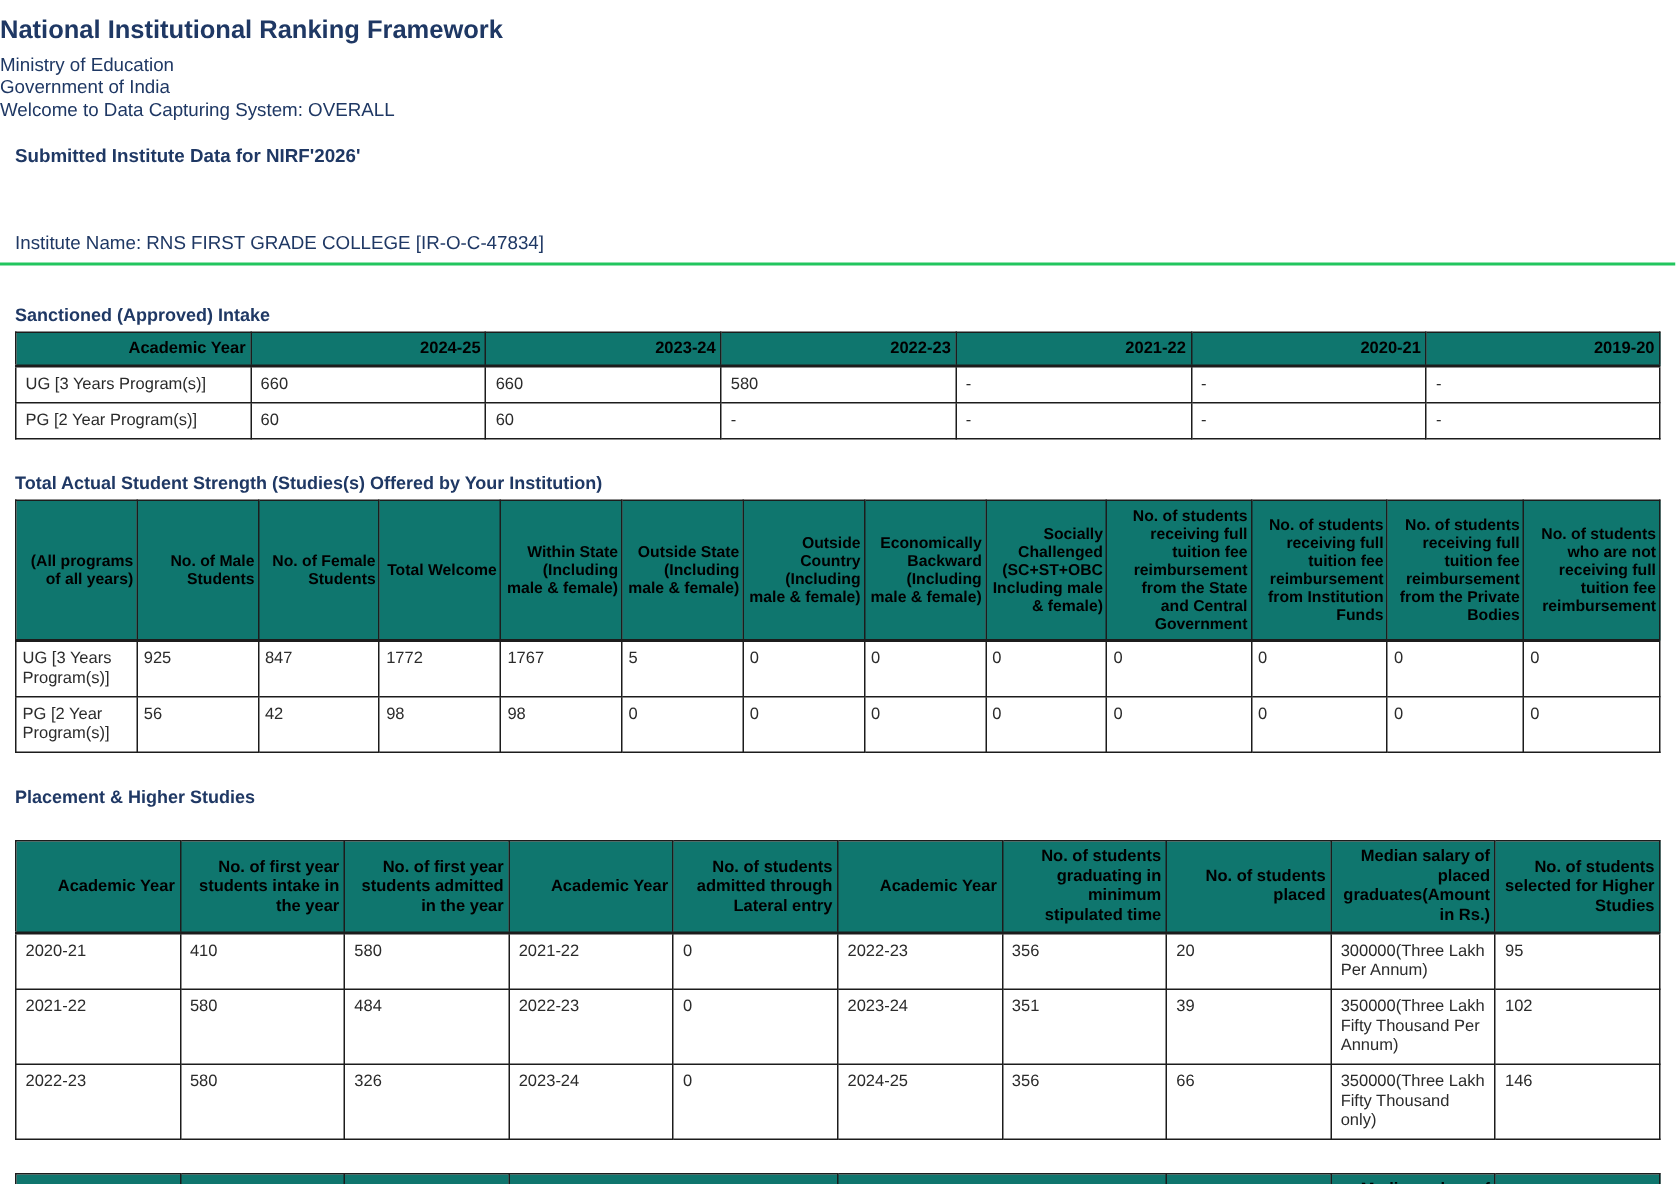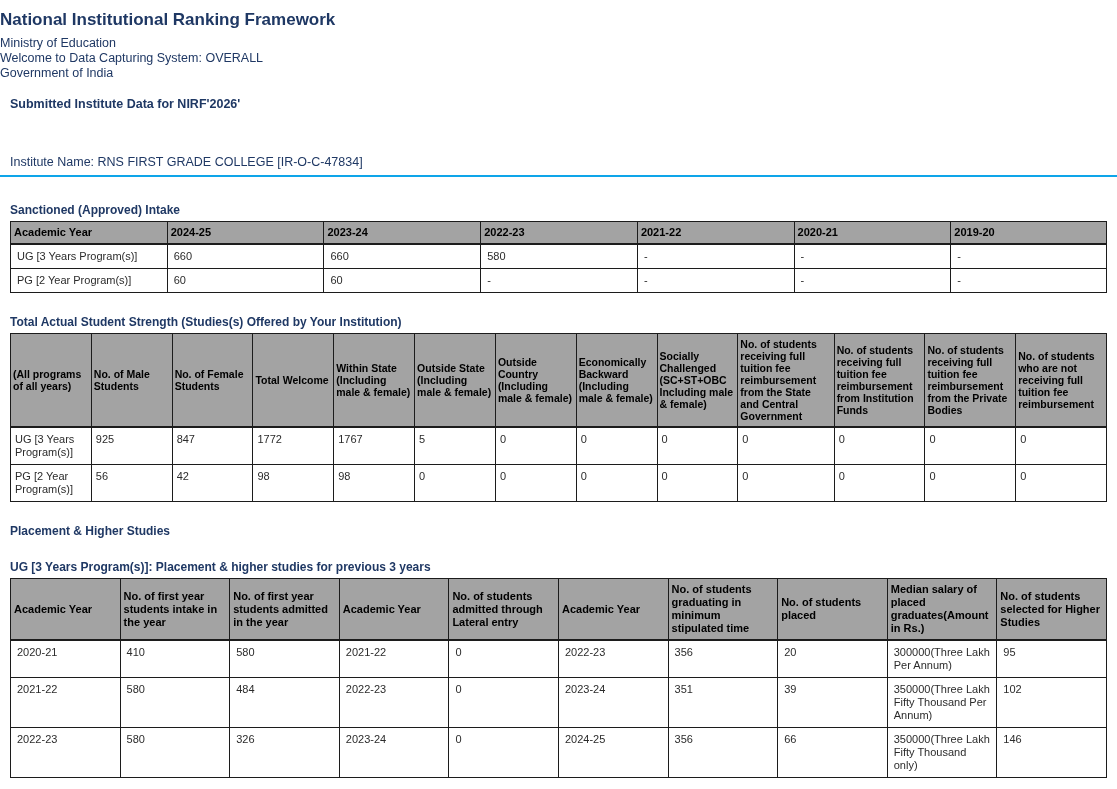--- a/index.html
+++ b/index.html
@@ -9,21 +9,21 @@
     font-family: "Liberation Sans", sans-serif;
     color: #000;
     padding: 10px 0 20px 0;
   }
   .page-header { color: #1f3864; margin-bottom: 14px; }
   .page-header h1 { font-size: 17px; font-weight: bold; margin-bottom: 6px; }
   .page-header .sub { font-size: 12.5px; font-weight: normal; line-height: 15px; }
   .institute-block {
     margin: 16px 0 0 0;
     padding: 0 0 6px 10px;
-    border-bottom: 2px solid #0ea5e9;
+    border-bottom: 2px solid #22c55e;
     color: #1f3864;
   }
   .institute-block .line1 { font-size: 12.5px; font-weight: bold; margin-bottom: 3px; }
   .institute-block .line2 { font-size: 12.5px; margin-top: 44px; }
   .section { margin: 0 10px; }
   .section-title {
     color: #1f3864;
     font-weight: bold;
     font-size: 12px;
     margin-bottom: 4px;
@@ -34,23 +34,23 @@
     width: 100%;
     border-collapse: collapse;
     table-layout: fixed;
   }
   table.tbl th, table.tbl td {
     border: 1px solid #1c1c1c;
     font-size: 11px;
   }
   table.tbl thead tr { border-bottom: 2px solid #1c1c1c; }
   table.tbl th {
-    background: #a3a3a3;
+    background: #0f766e;
     font-weight: bold;
-    text-align: left;
+    text-align: right;
     vertical-align: middle;
     padding: 4px 3px;
     line-height: 13px;
   }
   table.tbl td {
     text-align: left;
     vertical-align: top;
     padding: 5px 6px;
     line-height: 13px;
     color: #2b2b2b;
@@ -63,22 +63,22 @@
   table.t3 th { height: 50px; }
   table.t3 td { height: 31px; }
   table.t4 th { height: 44px; }
 </style>
 </head>
 <body>
 
 <div class="page-header">
   <h1>National Institutional Ranking Framework</h1>
   <div class="sub">Ministry of Education</div>
+  <div class="sub">Government of India</div>
   <div class="sub">Welcome to Data Capturing System: OVERALL</div>
-  <div class="sub">Government of India</div>
 </div>
 
 <div class="institute-block">
   <div class="line1">Submitted Institute Data for NIRF'2026'</div>
   <div class="line2">Institute Name: RNS FIRST GRADE COLLEGE [IR-O-C-47834]</div>
 </div>
 
 <div class="section gap-lg">
   <div class="section-title">Sanctioned (Approved) Intake</div>
   <table class="tbl t1">
@@ -193,21 +193,20 @@
         </tr>
       </tbody>
     </table>
 </div>
 
 <div class="section gap-md">
   <div class="section-title">Placement &amp; Higher Studies</div>
 </div>
 
 <div class="section gap-md">
-  <div class="section-title">UG [3 Years Program(s)]: Placement &amp; higher studies for previous 3 years</div>
   <table class="tbl t3">
     <colgroup>
       <col style="width:10%">
         <col style="width:10%">
         <col style="width:10%">
         <col style="width:10%">
       <col style="width:10%">
         <col style="width:10%">
         <col style="width:10%">
         <col style="width:10%">

